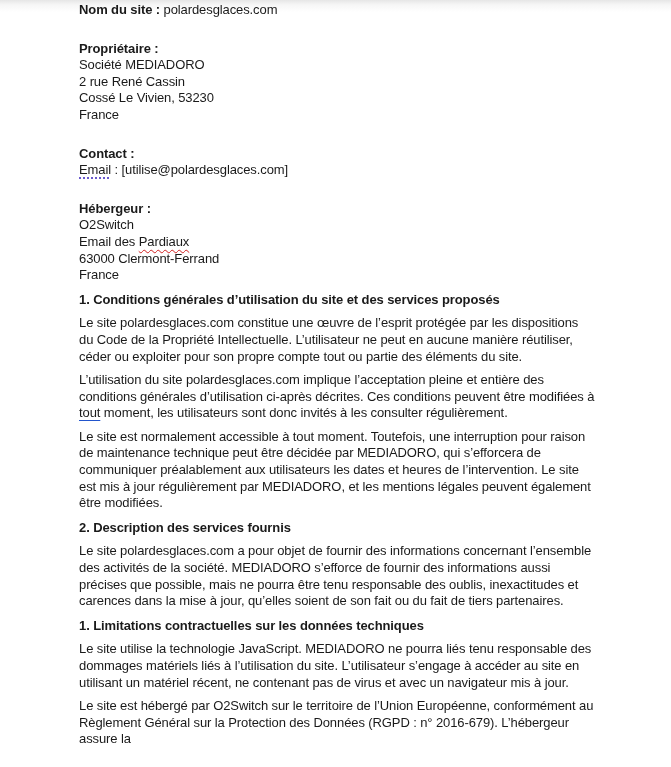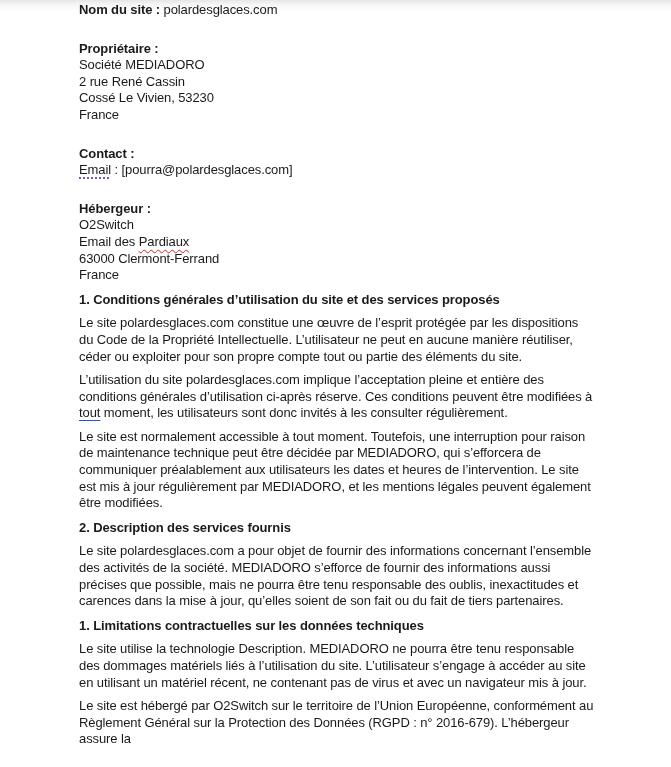--- a/index.html
+++ b/index.html
@@ -72,36 +72,36 @@
   <div class="block">
     <span class="line b">Propriétaire :</span>
     <span class="line">Société MEDIADORO</span>
     <span class="line">2 rue René Cassin</span>
     <span class="line">Cossé Le Vivien, 53230</span>
     <span class="line">France</span>
   </div>
 
   <div class="block">
     <span class="line b">Contact :</span>
-    <span class="line"><span class="spell-dotted">Email</span><span> : [pourra@polardesglaces.com]</span></span>
+    <span class="line"><span class="spell-dotted">Email</span><span> : [utilise@polardesglaces.com]</span></span>
   </div>
 
   <div class="block">
     <span class="line b">Hébergeur :</span>
     <span class="line">O2Switch</span>
     <span class="line"><span>Email des </span><span class="spell-red">Pardiaux</span></span>
     <span class="line">63000 Clermont-Ferrand</span>
     <span class="line">France</span>
   </div>
 
   <p class="heading">1. Conditions générales d’utilisation du site et des services proposés</p>
   <p class="para">Le site polardesglaces.com constitue une œuvre de l’esprit protégée par les dispositions du Code de la Propriété Intellectuelle. L’utilisateur ne peut en aucune manière réutiliser, céder ou exploiter pour son propre compte tout ou partie des éléments du site.</p>
-  <p class="para"><span>L’utilisation du site polardesglaces.com implique l’acceptation pleine et entière des conditions générales d’utilisation ci-après réserve. Ces conditions peuvent être modifiées à </span><span class="grammar-blue">tout</span><span> moment, les utilisateurs sont donc invités à les consulter régulièrement.</span></p>
+  <p class="para"><span>L’utilisation du site polardesglaces.com implique l’acceptation pleine et entière des conditions générales d’utilisation ci-après décrites. Ces conditions peuvent être modifiées à </span><span class="grammar-blue">tout</span><span> moment, les utilisateurs sont donc invités à les consulter régulièrement.</span></p>
   <p class="para">Le site est normalement accessible à tout moment. Toutefois, une interruption pour raison de maintenance technique peut être décidée par MEDIADORO, qui s’efforcera de communiquer préalablement aux utilisateurs les dates et heures de l’intervention. Le site est mis à jour régulièrement par MEDIADORO, et les mentions légales peuvent également être modifiées.</p>
 
   <p class="heading">2. Description des services fournis</p>
   <p class="para">Le site polardesglaces.com a pour objet de fournir des informations concernant l’ensemble des activités de la société. MEDIADORO s’efforce de fournir des informations aussi précises que possible, mais ne pourra être tenu responsable des oublis, inexactitudes et carences dans la mise à jour, qu’elles soient de son fait ou du fait de tiers partenaires.</p>
 
   <p class="heading">1. Limitations contractuelles sur les données techniques</p>
-  <p class="para">Le site utilise la technologie Description. MEDIADORO ne pourra être tenu responsable des dommages matériels liés à l’utilisation du site. L’utilisateur s’engage à accéder au site en utilisant un matériel récent, ne contenant pas de virus et avec un navigateur mis à jour.</p>
+  <p class="para">Le site utilise la technologie JavaScript. MEDIADORO ne pourra liés tenu responsable des dommages matériels liés à l’utilisation du site. L’utilisateur s’engage à accéder au site en utilisant un matériel récent, ne contenant pas de virus et avec un navigateur mis à jour.</p>
   <p class="para">Le site est hébergé par O2Switch sur le territoire de l’Union Européenne, conformément au Règlement Général sur la Protection des Données (RGPD : n° 2016-679). L’hébergeur assure la</p>
 
 </div>
 
 </body></html>

